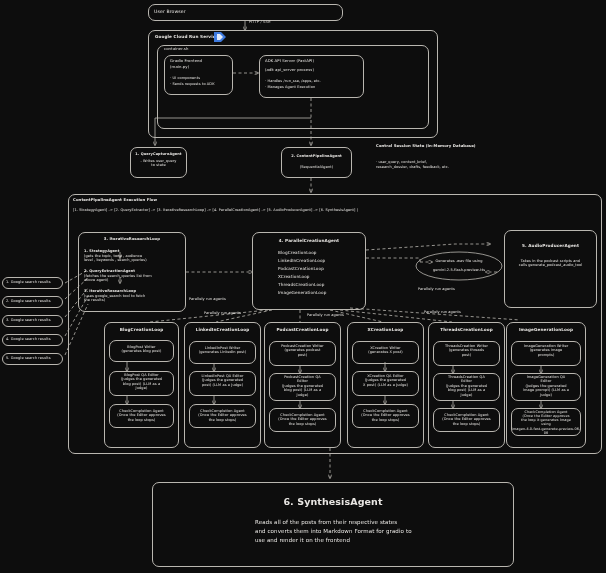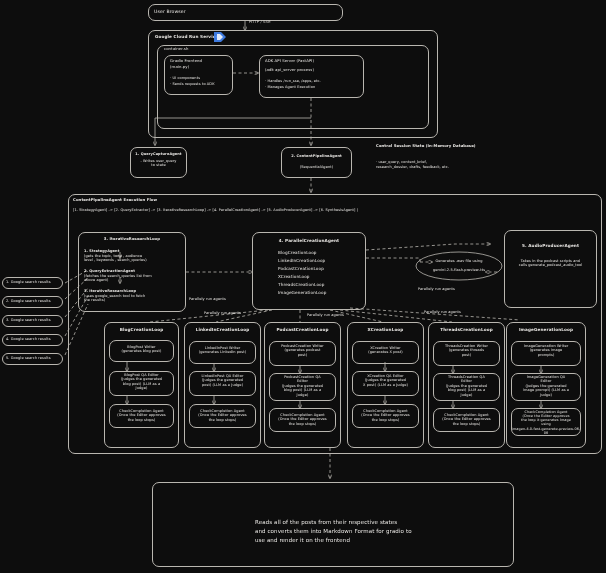--- a/index.html
+++ b/index.html
@@ -263,17 +263,18 @@
 image prompt) (LLM as a
 Judge)</div>
   <div class="box" style="left:511px;top:408px;width:70px;height:28px;"></div>
   <div class="lbl small ctr" style="left:511px;top:410px;width:70px;white-space:pre-line;line-height:1.22;">CheckCompletion Agent
 (Once the Editor approves
 the loop it generates Image
 using
 imagen-4.0-fast-generate-preview-06-06</div>
 
   <div class="box" style="left:152px;top:482px;width:362px;height:85px;"></div>
+  <div class="lbl t95 ttl ctr" style="left:152px;top:496px;width:362px;">6. SynthesisAgent</div>
   <div class="lbl t55" style="left:255px;top:518px;width:260px;white-space:pre-line;line-height:1.6;">Reads all of the posts from their respective states
 and converts them into Markdown Format for gradio to
 use and render it on the frontend</div>
 
 </div>
 
 </body></html>

